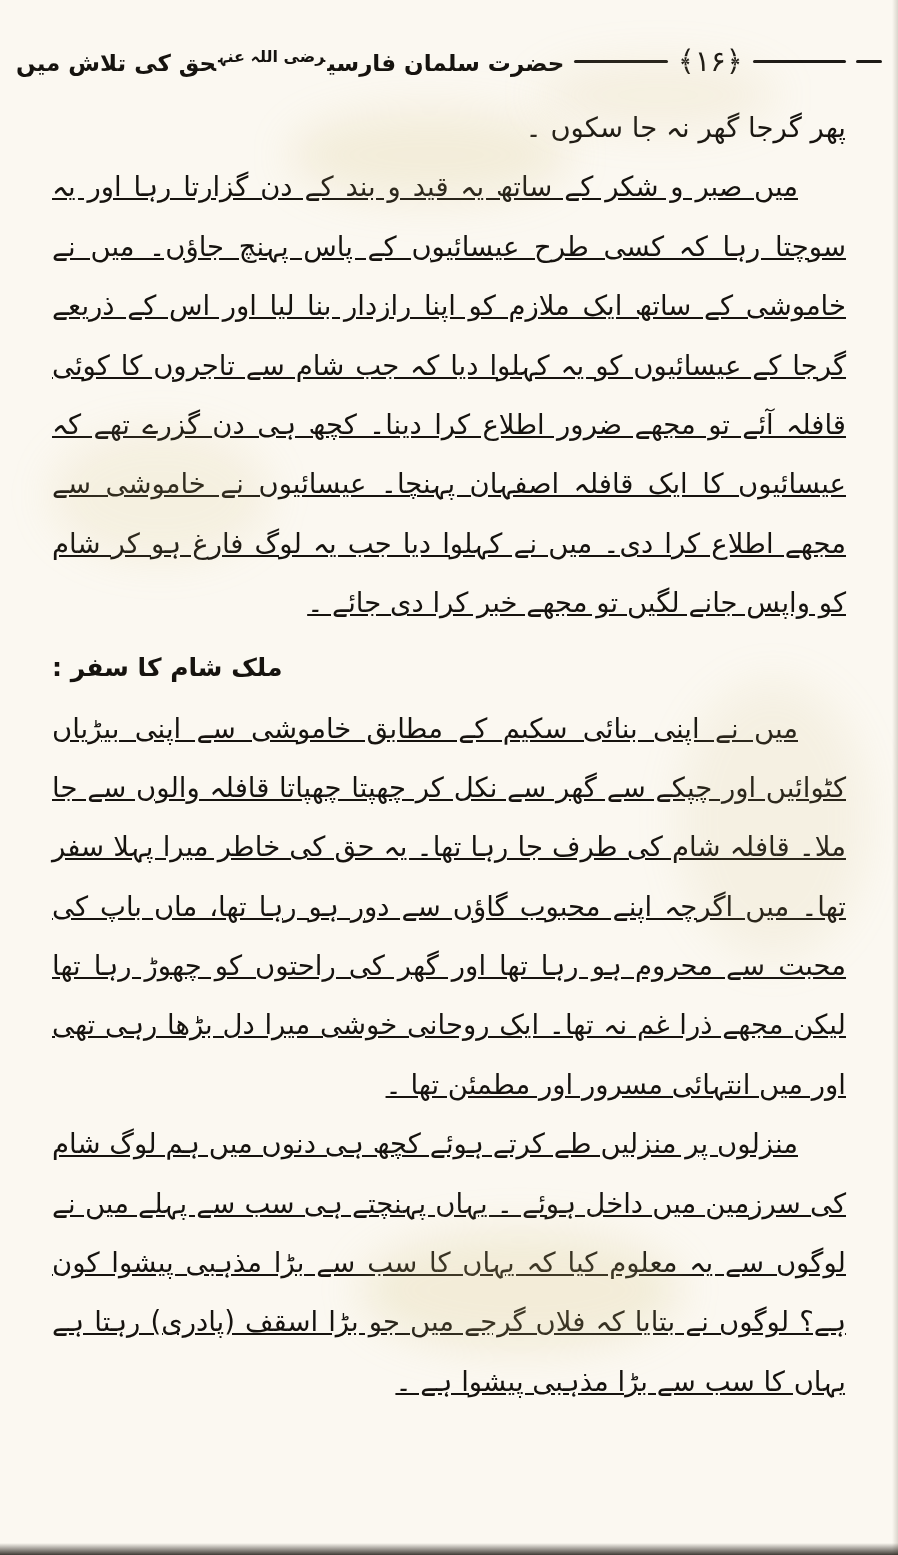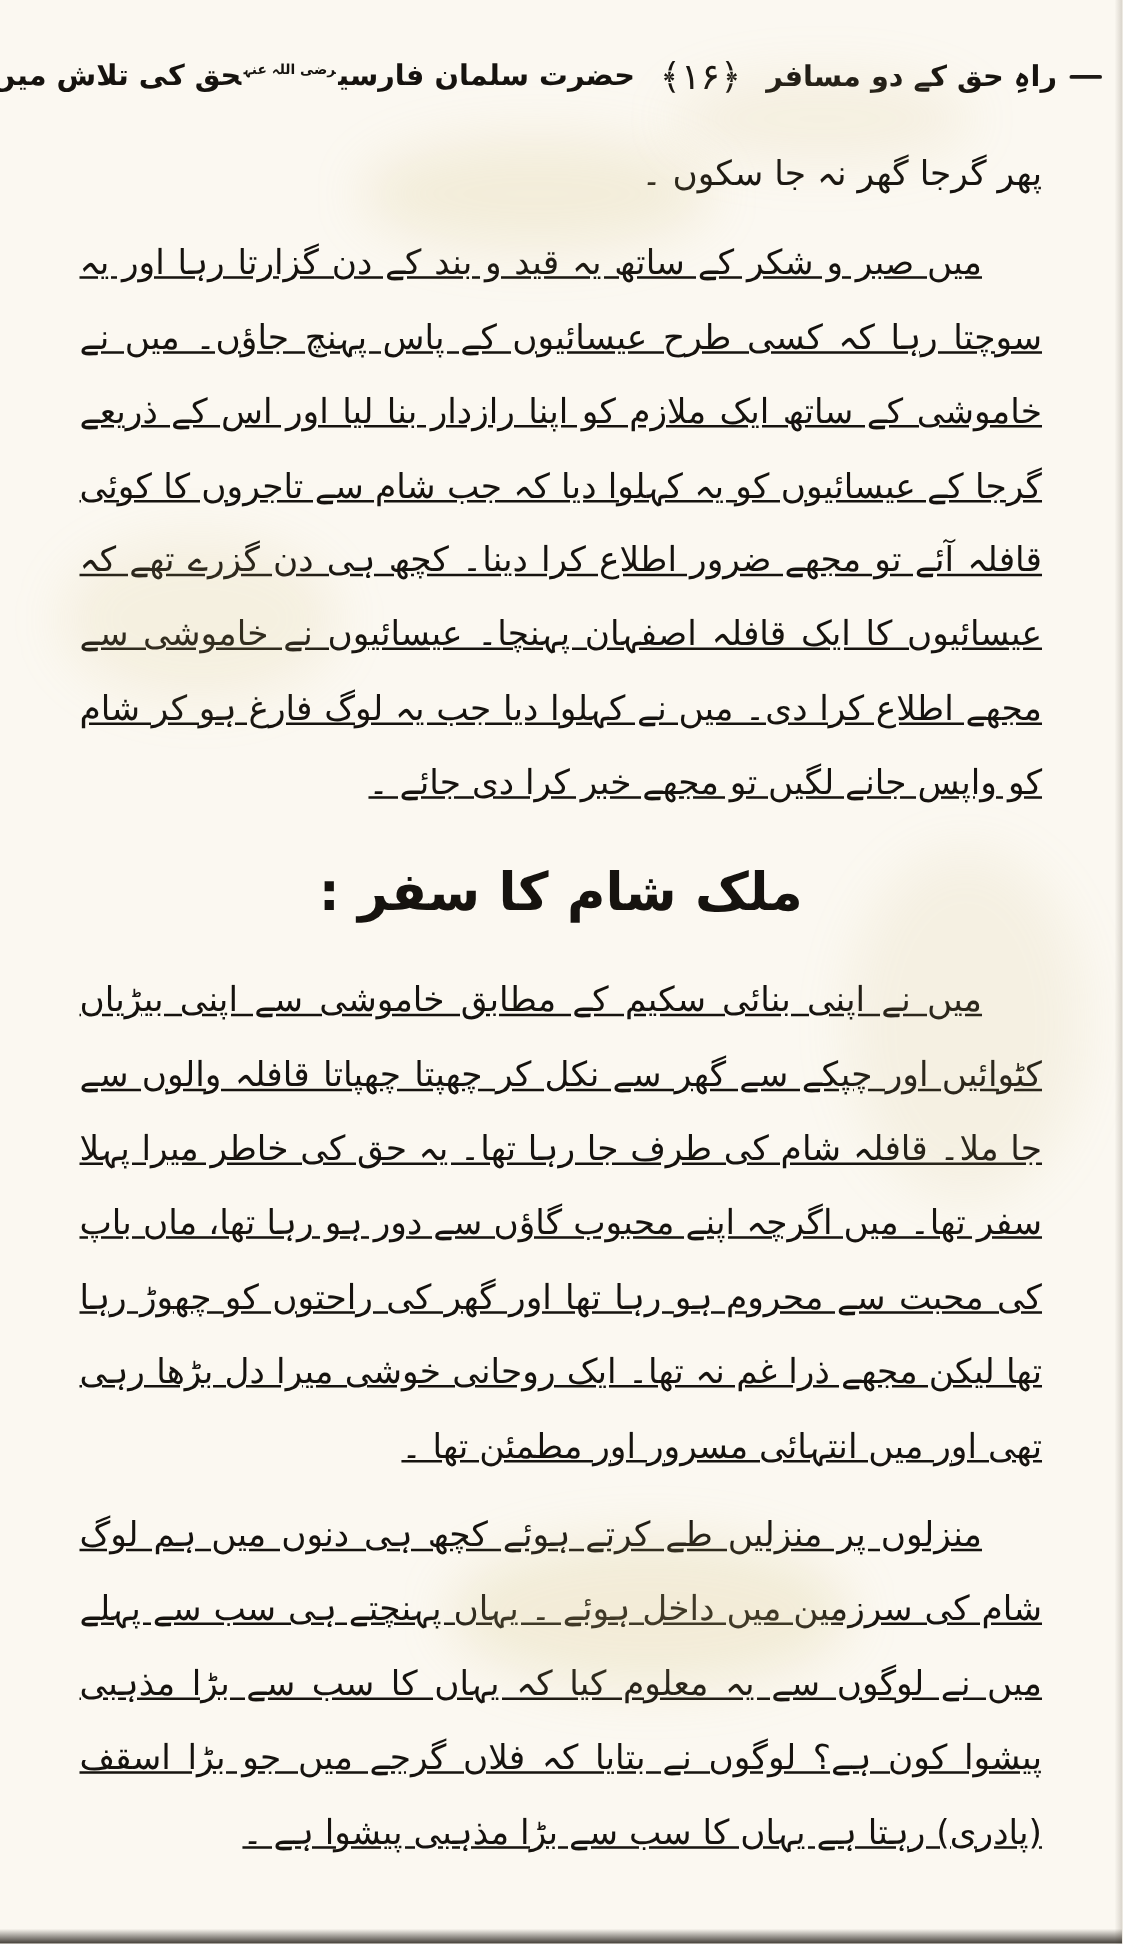--- a/index.html
+++ b/index.html
@@ -30,50 +30,49 @@
   .page-header{
     display:flex;align-items:center;gap:10px;
     padding:44px 16px 0 16px;
     font-weight:bold;font-size:23px;
     white-space:nowrap;
   }
   .rule{height:3px;background:#1d1a16;border-radius:2px;flex:0 0 auto;}
   .rule.short{width:26px;}
   .rule.grow{flex:1 1 auto;}
   .header-title{flex:0 0 auto;}
-  .honorific{font-size:11px;vertical-align:super;margin:0 2px;font-weight:bold;}
+  .honorific{font-size:16px;vertical-align:super;margin:0 2px;font-weight:bold;}
   .page-number{font-size:29px;font-weight:normal;flex:0 0 auto;letter-spacing:1px;}
 
   
   .page-body{
     padding:20px 52px 0 52px;
     font-size:27.5px;
     line-height:2.16;
     text-align:justify;
   }
-  .page-body p{margin:12px;}
+  .page-body p{margin:0;}
   p.para{text-indent:48px;text-decoration:underline;}
   p.cont{text-indent:0;}
   h2{margin:8px 0 4px 0;font-weight:bold;}
-  .heading-right{font-size:42px;text-align:center;}
+  .heading-right{font-size:25px;text-align:left;}
 </style>
 </head>
 <body>
 
 <div class="page">
 
   <div class="stain s1"></div>
   <div class="stain s2"></div>
   <div class="stain s3"></div>
   <div class="stain s4"></div>
   <div class="stain s5"></div>
 
   <header class="page-header">
     <span class="rule short"></span>
-    <span class="header-title">راہِ حق کے دو مسافر</span>
     <span class="rule grow"></span>
     <span class="page-number">﴿۱۶﴾</span>
     <span class="rule grow"></span>
     <span class="header-title"><span>حضرت سلمان فارسی</span><span class="honorific">رضی اللہ عنہ</span><span>حق کی تلاش میں</span></span>
 
   </header>
 
   <main class="page-body">
     <p class="cont">پھر گرجا گھر نہ جا سکوں ۔</p>
     <p class="para">میں صبر و شکر کے ساتھ یہ قید و بند کے دن گزارتا رہا اور یہ سوچتا رہا کہ کسی طرح عیسائیوں کے پاس پہنچ جاؤں۔ میں نے خاموشی کے ساتھ ایک ملازم کو اپنا رازدار بنا لیا اور اس کے ذریعے گرجا کے عیسائیوں کو یہ کہلوا دیا کہ جب شام سے تاجروں کا کوئی قافلہ آئے تو مجھے ضرور اطلاع کرا دینا۔ کچھ ہی دن گزرے تھے کہ عیسائیوں کا ایک قافلہ اصفہان پہنچا۔ عیسائیوں نے خاموشی سے مجھے اطلاع کرا دی۔ میں نے کہلوا دیا جب یہ لوگ فارغ ہو کر شام کو واپس جانے لگیں تو مجھے خبر کرا دی جائے ۔</p>

